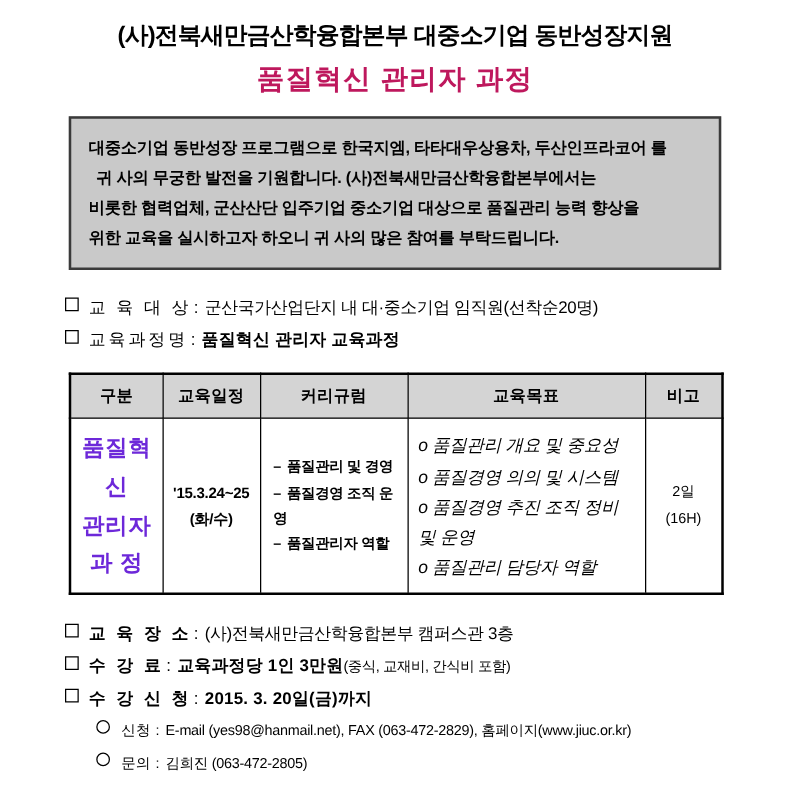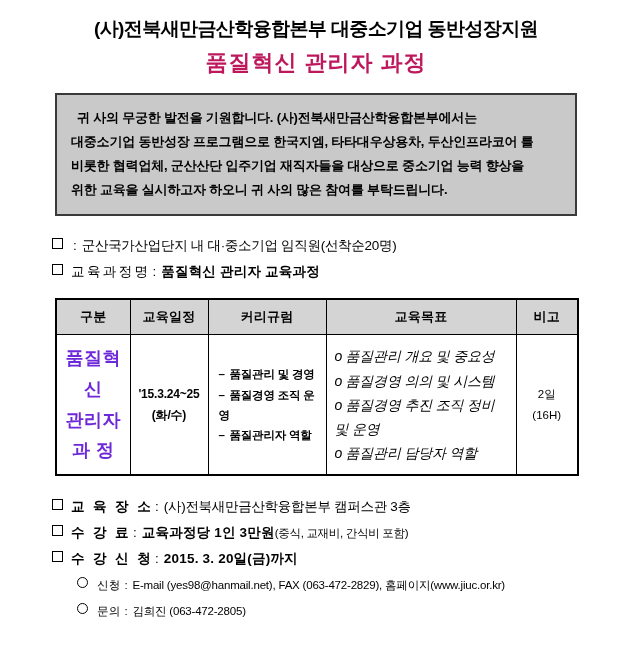--- a/index.html
+++ b/index.html
@@ -213,30 +213,31 @@
 <body>
 
 <div class="page">
 
   <div class="title-block">
     <div class="title-main">(사)전북새만금산학융합본부 대중소기업 동반성장지원</div>
     <div class="title-sub">품질혁신 관리자 과정</div>
   </div>
 
   <div class="intro-box">
+    <div class="intro-line">대중소기업 동반성장 프로그램으로 한국지엠, 타타대우상용차, 두산인프라코어 를</div>
     <div class="intro-line first">귀 사의 무궁한 발전을 기원합니다. (사)전북새만금산학융합본부에서는</div>
-    <div class="intro-line">대중소기업 동반성장 프로그램으로 한국지엠, 타타대우상용차, 두산인프라코어 를</div>
-    <div class="intro-line">비롯한 협력업체, 군산산단 입주기업 재직자들을 대상으로 중소기업 능력 향상을</div>
+    <div class="intro-line">비롯한 협력업체, 군산산단 입주기업 중소기업 대상으로 품질관리 능력 향상을</div>
     <div class="intro-line">위한 교육을 실시하고자 하오니 귀 사의 많은 참여를 부탁드립니다.</div>
   </div>
 
   <div class="bullets-top">
 
     <div class="bullet-row">
       <span class="sq"></span>
+      <span class="lbl">교 육 대 상</span>
       <span class="sep">:</span>
       <span class="val">군산국가산업단지 내 대·중소기업 임직원(선착순20명)</span>
     </div>
 
     <div class="bullet-row">
       <span class="sq"></span>
       <span class="lbl">교육과정명</span>
       <span class="sep">:</span>
       <span class="val-b">품질혁신 관리자 교육과정</span>
     </div>

